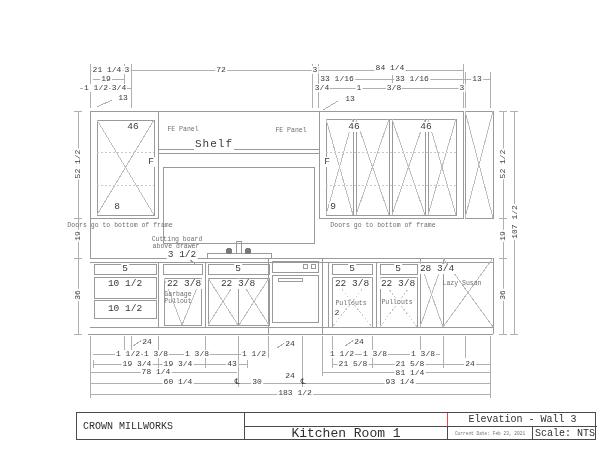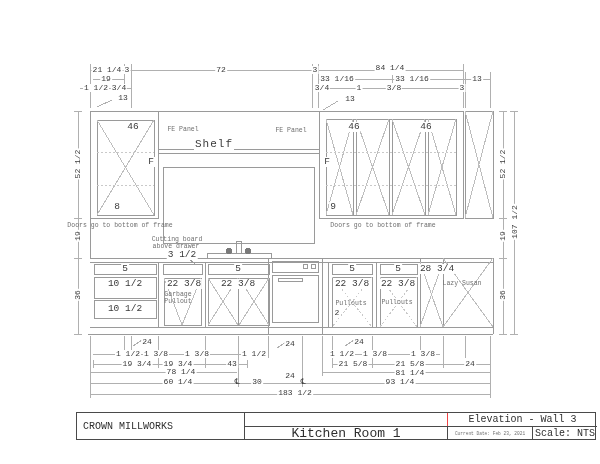--- a/index.html
+++ b/index.html
@@ -142,21 +142,21 @@
 <span class="lbl" style="left:254px;top:350px">1 1/2</span>
 <span class="lbl" style="left:342px;top:350px">1 1/2</span>
 <span class="lbl" style="left:375px;top:350px">1 3/8</span>
 <span class="lbl" style="left:423px;top:350px">1 3/8</span>
 <span class="lbl" style="left:137px;top:360px">19 3/4</span>
 <span class="lbl" style="left:178px;top:360px">19 3/4</span>
 <span class="lbl" style="left:232px;top:360px">43</span>
 <span class="lbl" style="left:353px;top:360px">21 5/8</span>
 <span class="lbl" style="left:410px;top:360px">21 5/8</span>
 <span class="lbl" style="left:470px;top:360px">24</span>
-<span class="lbl" style="left:181px;top:368px">78 1/4</span>
+<span class="lbl" style="left:156px;top:368px">78 1/4</span>
 <span class="lbl" style="left:410px;top:369px">81 1/4</span>
 <span class="lbl" style="left:178px;top:378px">60 1/4</span>
 <span class="lbl cl" style="left:237px;top:378px">℄</span>
 <span class="lbl" style="left:257px;top:378px">30</span>
 <span class="lbl" style="left:290px;top:372px">24</span>
 <span class="lbl cl" style="left:303px;top:378px">℄</span>
 <span class="lbl" style="left:400px;top:378px">93 1/4</span>
 <span class="lbl" style="left:295px;top:389px">183 1/2</span>
 
 <span class="lbl n" style="left:133px;top:122px">46</span>

